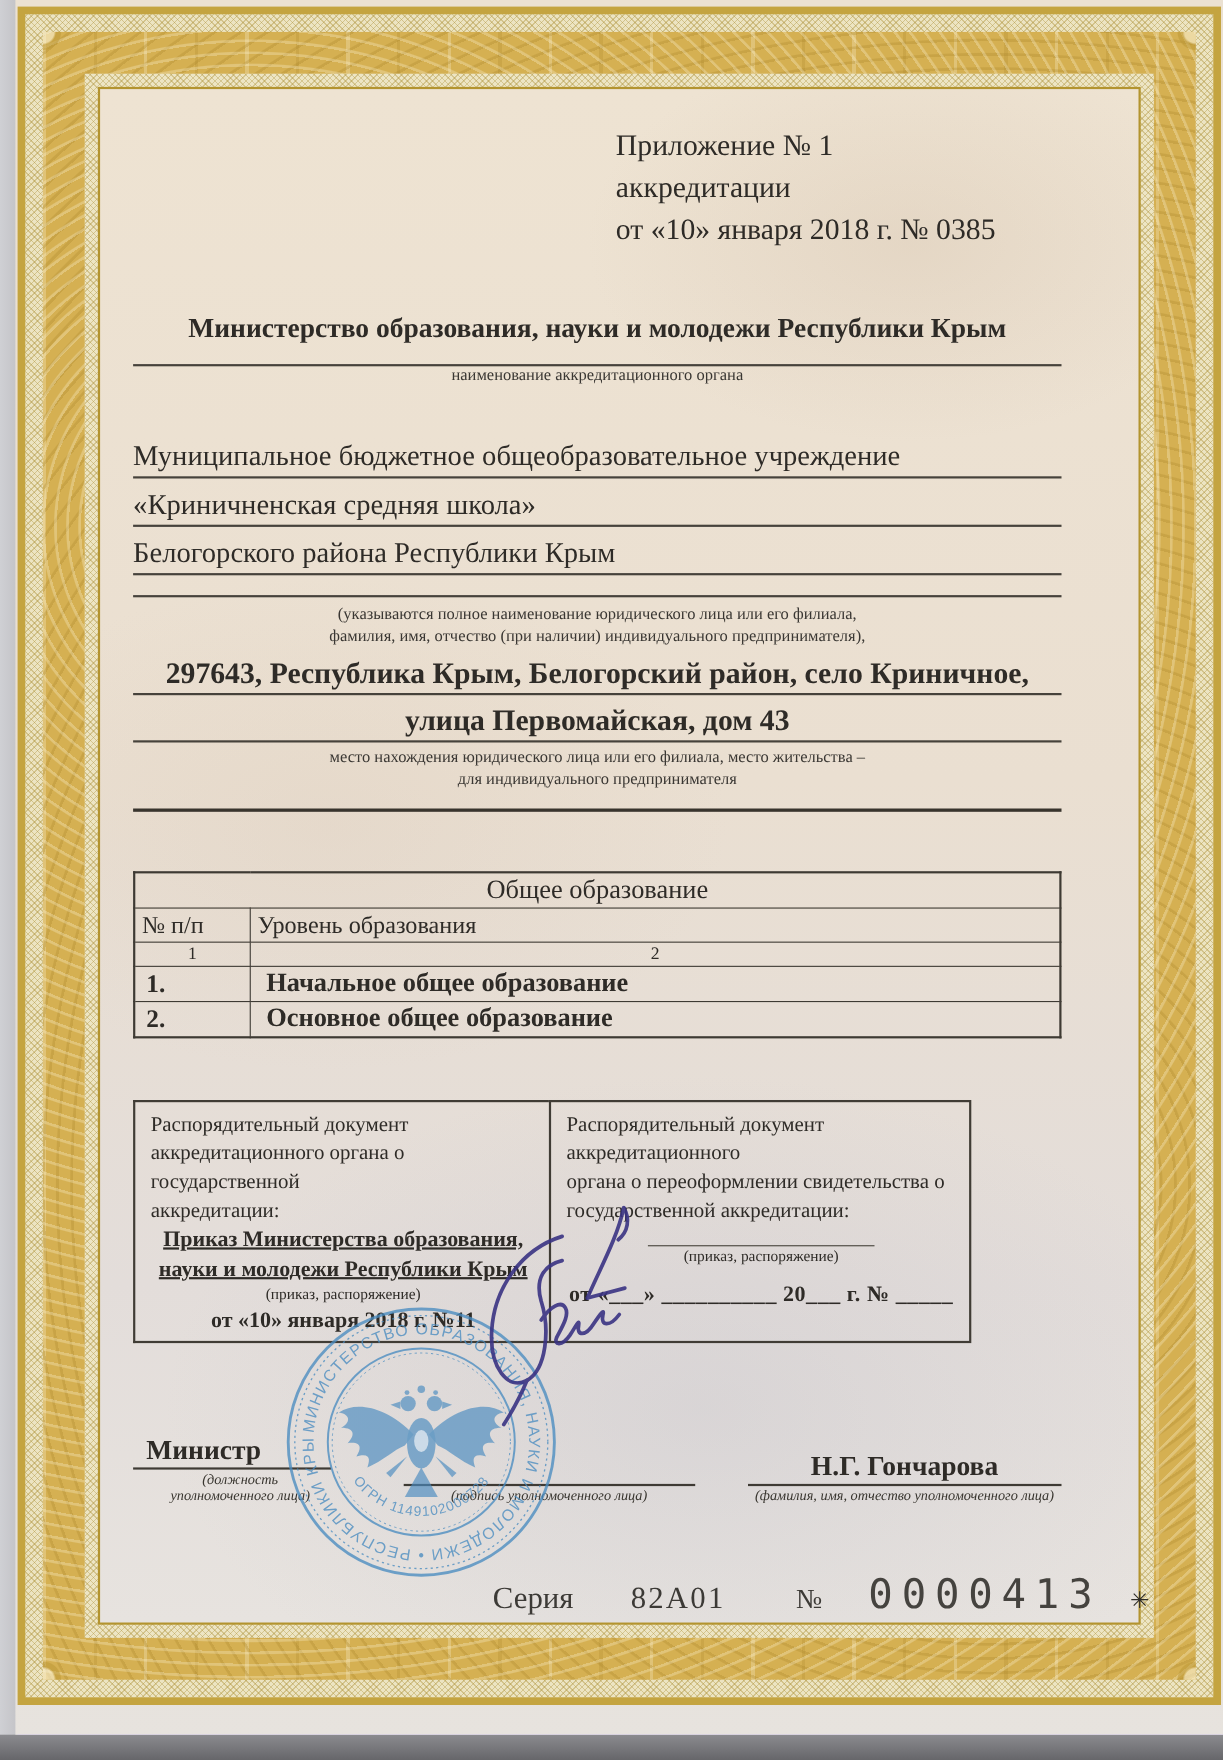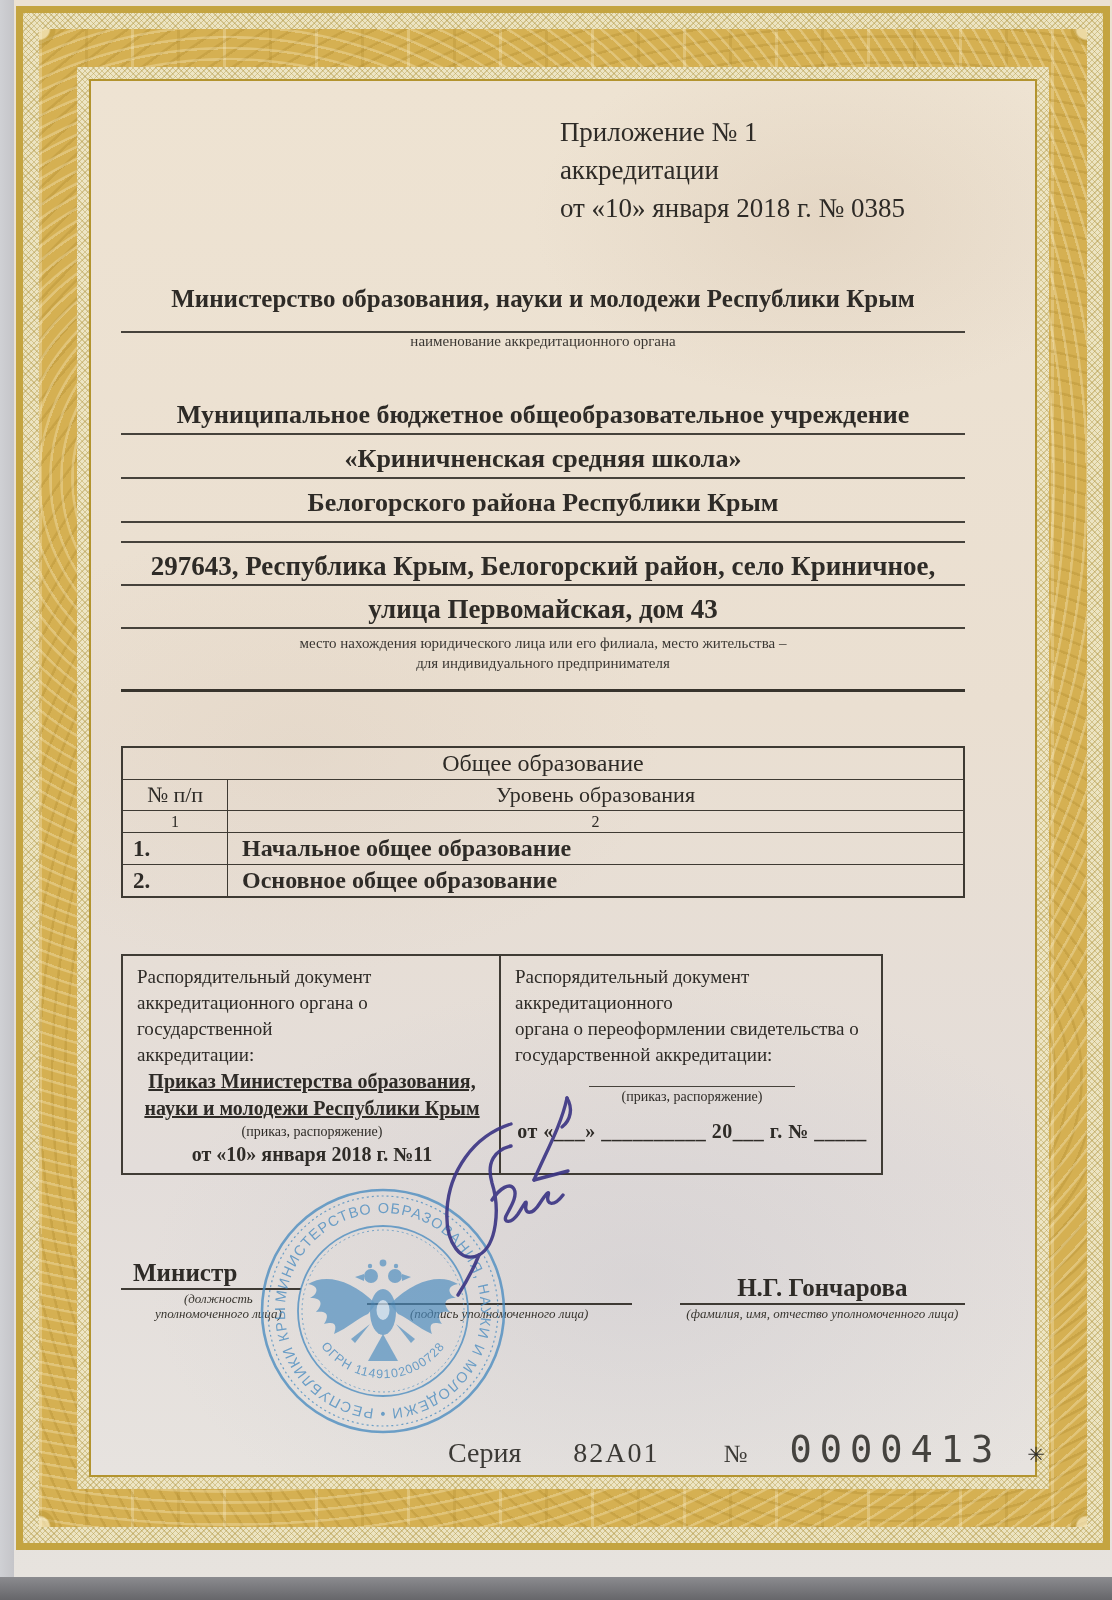--- a/index.html
+++ b/index.html
@@ -36,32 +36,32 @@
          radial-gradient(680px 420px at 58% 86%, rgba(186,186,198,.28), transparent 72%),
          linear-gradient(180deg,#eee3d2 0%,#eadfd1 45%,#e3ddda 78%,#e7e3df 100%);
        padding:24px 70px 0 30px;box-sizing:border-box;}
   
   .annex{margin:8px 0 0 52%;font-size:27px;line-height:38px;}
   .u-line{border-bottom:2px solid #46423b;}
   .authority-wrap{margin-top:58px;}
   .authority-name{font-size:25px;font-weight:bold;text-align:center;padding-bottom:18px;}
   .small-cap{font-size:15px;text-align:center;color:#3a3733;}
   .org-wrap{margin-top:50px;}
-  .org-line{font-size:26px;font-weight:bold;text-align:center;line-height:30px;padding-bottom:3px;margin-top:9px;}
+  .org-line{font-size:26px;font-weight:normal;text-align:left;line-height:30px;padding-bottom:3px;margin-top:9px;}
   .blank-rule{height:18px;border-bottom:2px solid #46423b;}
   .org-caps{margin-top:6px;line-height:20px;}
   .addr-line{font-size:27px;font-weight:bold;text-align:center;line-height:31px;padding-bottom:2px;margin-top:8px;}
   .addr-caps{margin-top:4px;line-height:20px;}
   .final-rule{margin-top:16px;border-bottom:3px solid #38342d;}
   
   table.edu{width:100%;border-collapse:collapse;margin-top:54px;}
   table.edu td{border:1.6px solid #3e3a33;padding:0 6px;}
   table.edu{border:2px solid #3e3a33;}
   .t-title{font-size:24px;text-align:center;height:31px;}
-  .t-head{font-size:22px;text-align:center;height:30px;}
+  .t-head{font-size:22px;height:30px;}
   .t-num{font-size:16px;text-align:center;height:21px;}
   .t-cell-num{font-size:23px;font-weight:bold;height:31px;padding-left:10px !important;}
   .t-cell{font-size:24px;font-weight:bold;height:31px;padding-left:14px !important;}
   .col-num{width:92px;}
   
   .boxes{display:flex;margin-top:56px;width:818px;}
   .obox{border:2px solid #403c35;box-sizing:border-box;padding:8px 12px 6px 14px;}
   .obox-left{width:378px;border-right:none;}
   .obox-right{width:384px;}
   .obox p{margin:0;font-size:19px;line-height:26px;}
@@ -117,20 +117,24 @@
     <div class="authority-wrap">
       <div class="authority-name u-line">Министерство образования, науки и молодежи Республики Крым</div>
       <div class="small-cap">наименование аккредитационного органа</div>
     </div>
 
     <div class="org-wrap">
       <div class="org-line u-line">Муниципальное бюджетное общеобразовательное учреждение</div>
       <div class="org-line u-line">«Криничненская средняя школа»</div>
       <div class="org-line u-line">Белогорского района Республики Крым</div>
       <div class="blank-rule"></div>
+      <div class="org-caps">
+        <div class="small-cap">(указываются полное наименование юридического лица или его филиала,</div>
+        <div class="small-cap">фамилия, имя, отчество (при наличии) индивидуального предпринимателя),</div>
+      </div>
     </div>
 
     <div class="addr-wrap">
       <div class="addr-line u-line">297643, Республика Крым, Белогорский район, село Криничное,</div>
       <div class="addr-line u-line">улица Первомайская, дом 43</div>
       <div class="addr-caps">
         <div class="small-cap">место нахождения юридического лица или его филиала, место жительства –</div>
         <div class="small-cap">для индивидуального предпринимателя</div>
       </div>
       <div class="final-rule"></div>

